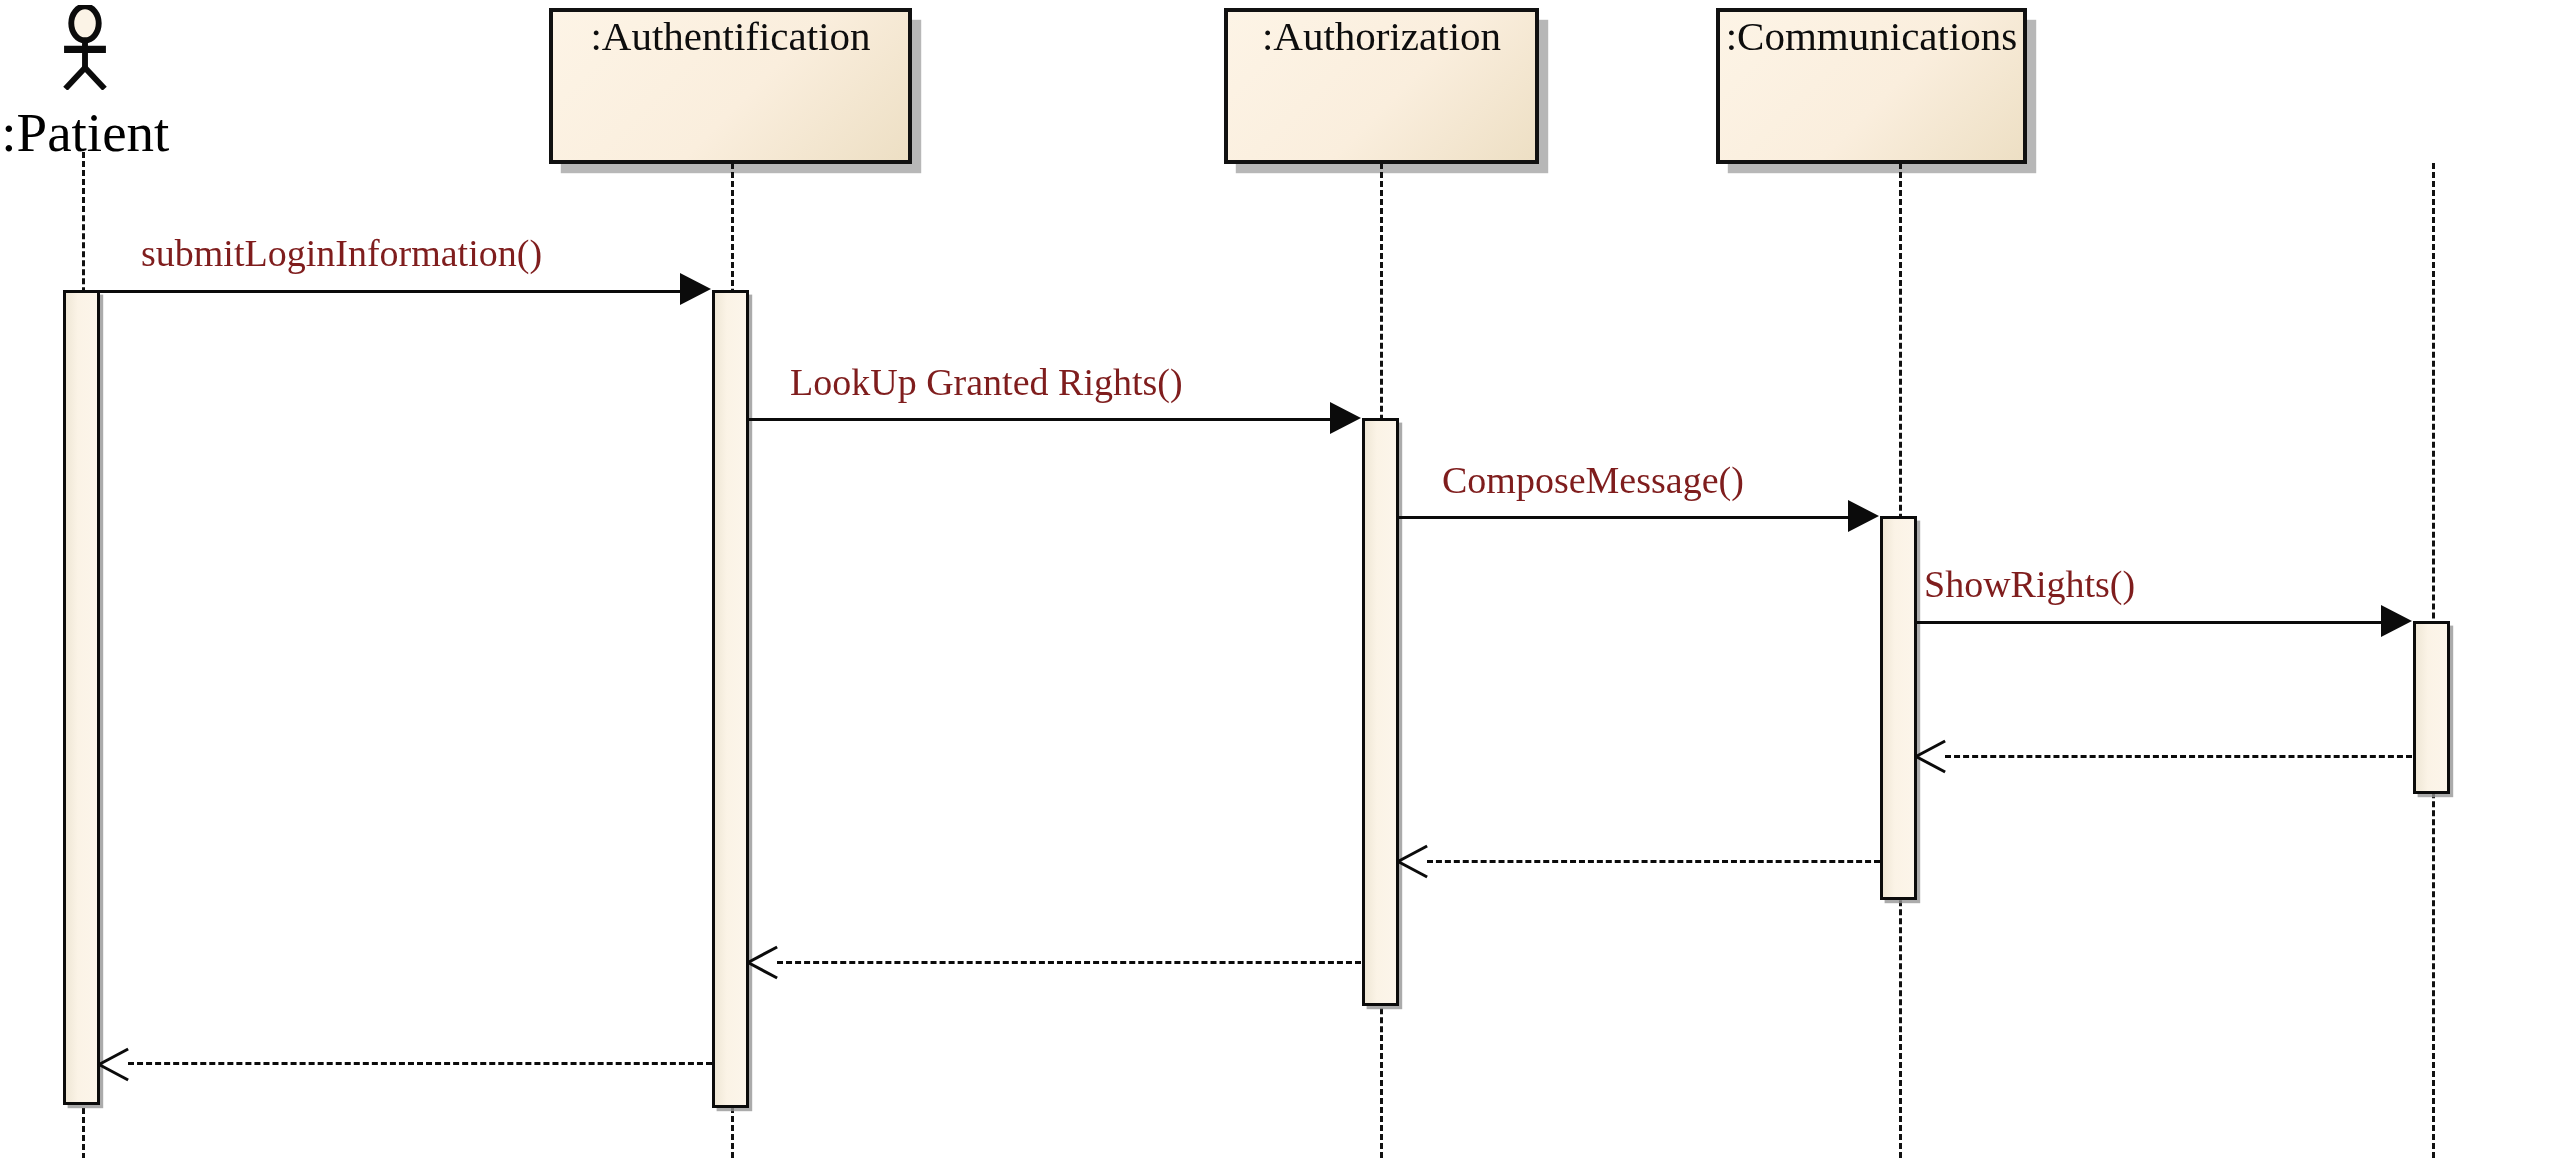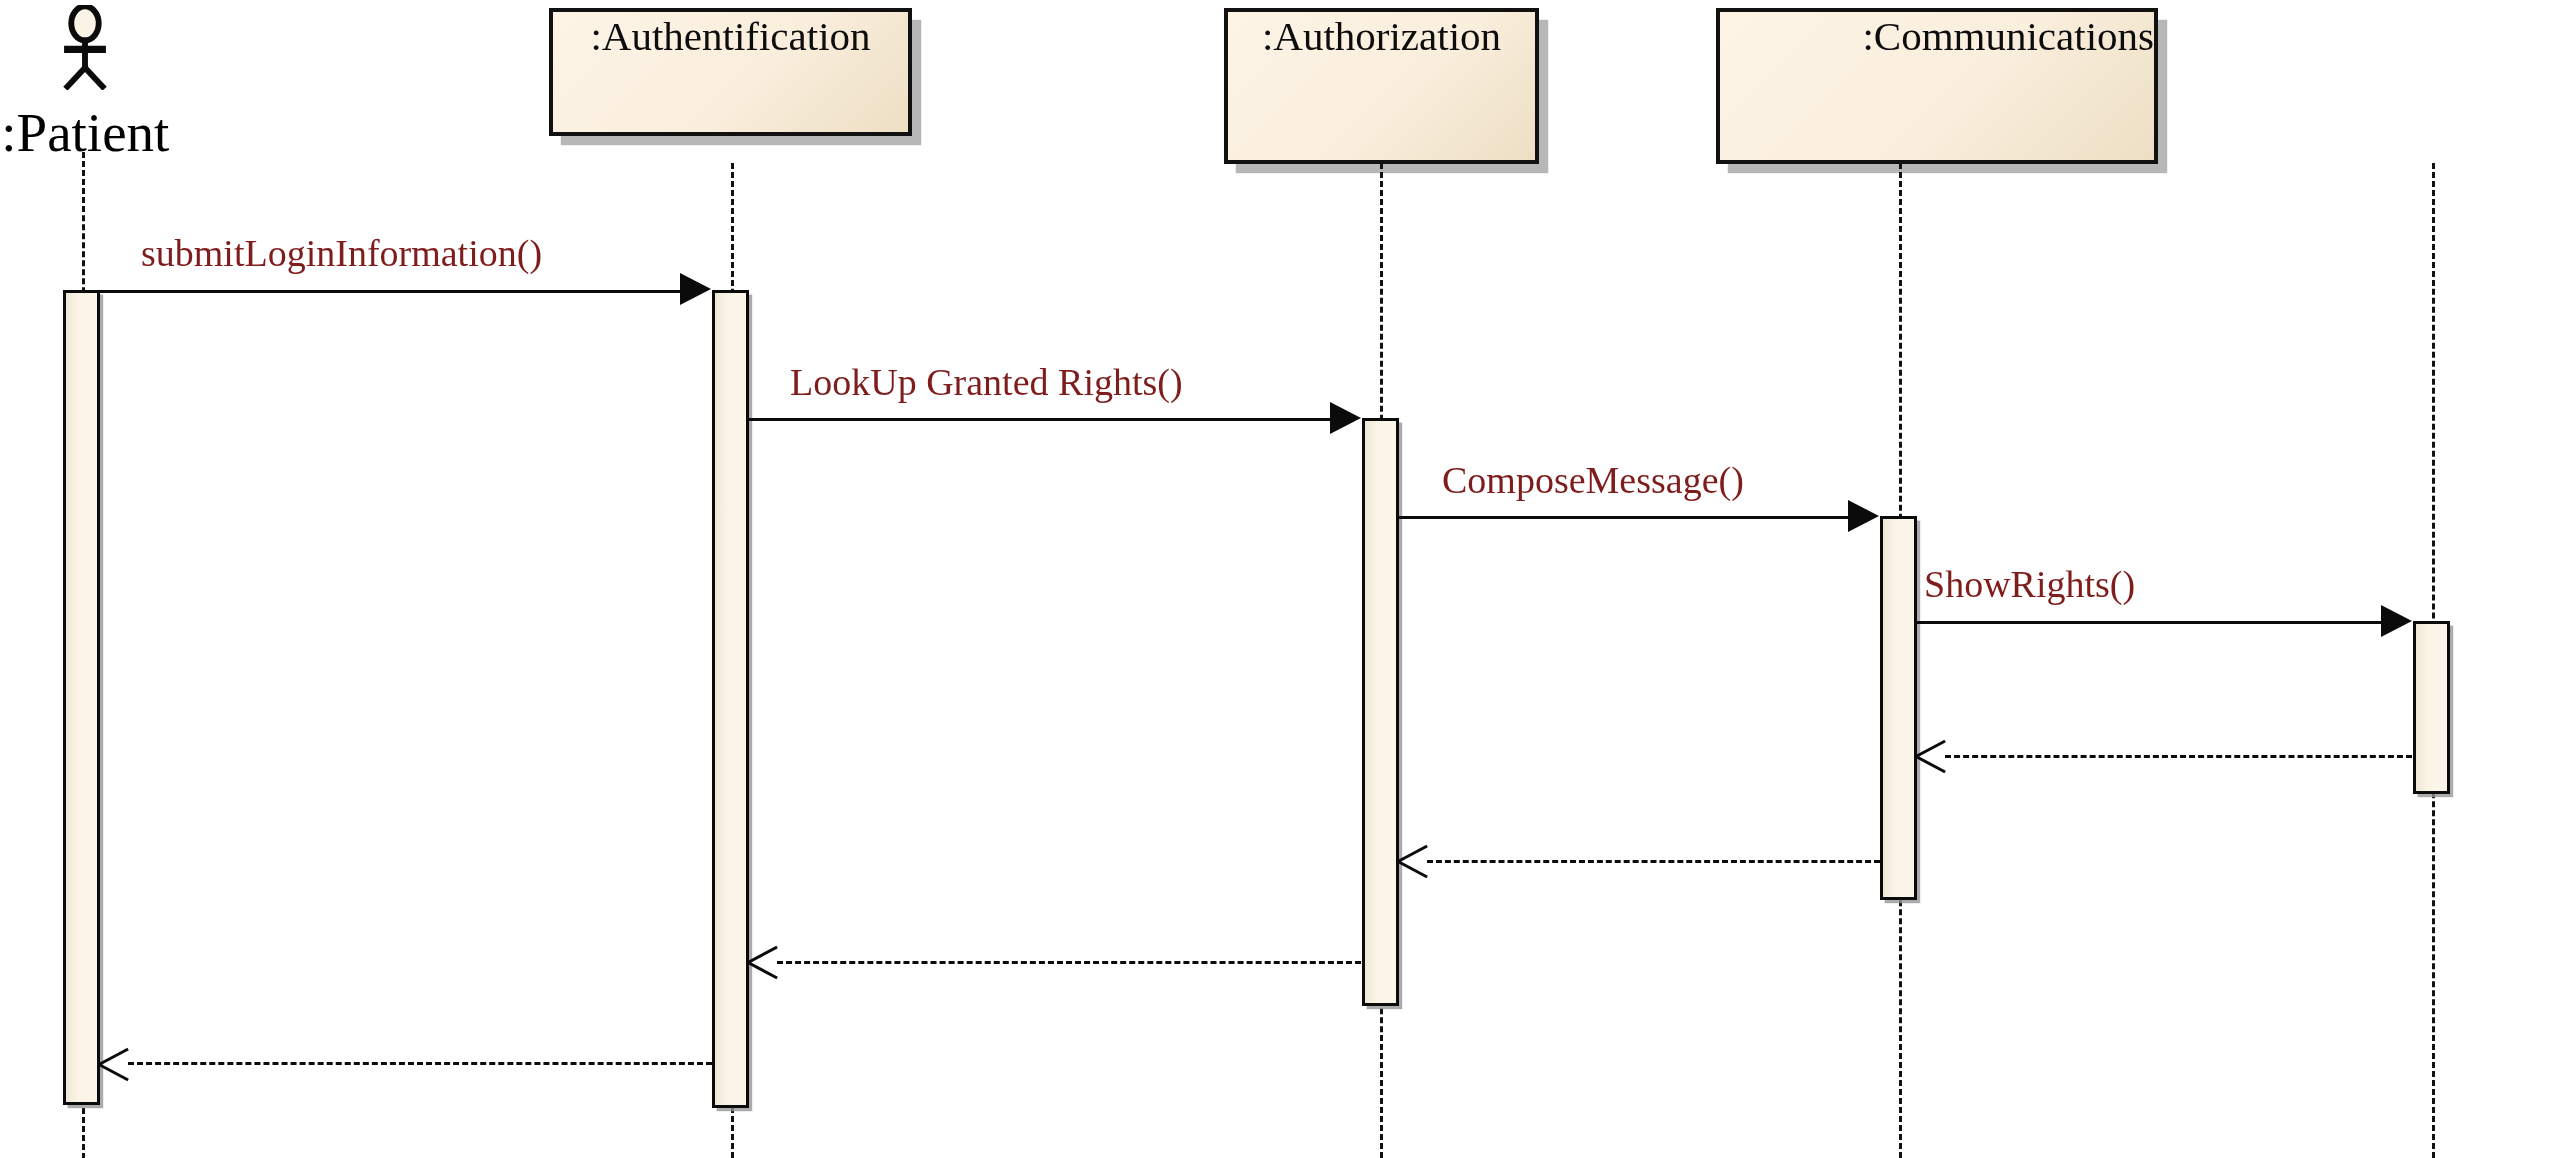--- a/index.html
+++ b/index.html
@@ -117,29 +117,29 @@
     <svg width="92" height="85" viewBox="0 0 140 130">
       <ellipse cx="70" cy="28" rx="21" ry="26" fill="#fbf3e6" stroke="#0b0b0b" stroke-width="9"></ellipse>
       <line x1="70" y1="54" x2="70" y2="100" stroke="#0b0b0b" stroke-width="9"></line>
       <line x1="38" y1="68" x2="102" y2="68" stroke="#0b0b0b" stroke-width="11"></line>
       <line x1="70" y1="96" x2="40" y2="128" stroke="#0b0b0b" stroke-width="9"></line>
       <line x1="70" y1="96" x2="100" y2="128" stroke="#0b0b0b" stroke-width="9"></line>
     </svg>
   </div>
   <div class="actor-label" style="left:1.3px; top:105px;">:Patient</div>
 
-  <div class="lifeline-box" style="left:549px; top:7.8px; width:363px; height:128px;">
+  <div class="lifeline-box" style="left:549px; top:7.8px; width:363px; height:156px;">
     <span class="lifeline-box-label">:Authentification</span>
   </div>
 
   <div class="lifeline-box" style="left:1224px; top:7.8px; width:315px; height:156px;">
     <span class="lifeline-box-label">:Authorization</span>
   </div>
 
-  <div class="lifeline-box" style="left:1716px; top:7.8px; width:442px; height:156px;justify-content:flex-end;">
+  <div class="lifeline-box" style="left:1716px; top:7.8px; width:311px; height:156px;">
     <span class="lifeline-box-label">:Communications</span>
   </div>
 
 
   <div class="lifeline" style="left:82px; top:152px; height:1007px;"></div>
   <div class="lifeline" style="left:731px; top:163px; height:995px;"></div>
   <div class="lifeline" style="left:1380px; top:163px; height:995px;"></div>
   <div class="lifeline" style="left:1899px; top:163px; height:995px;"></div>
   <div class="lifeline" style="left:2432px; top:163px; height:995px;"></div>
 

